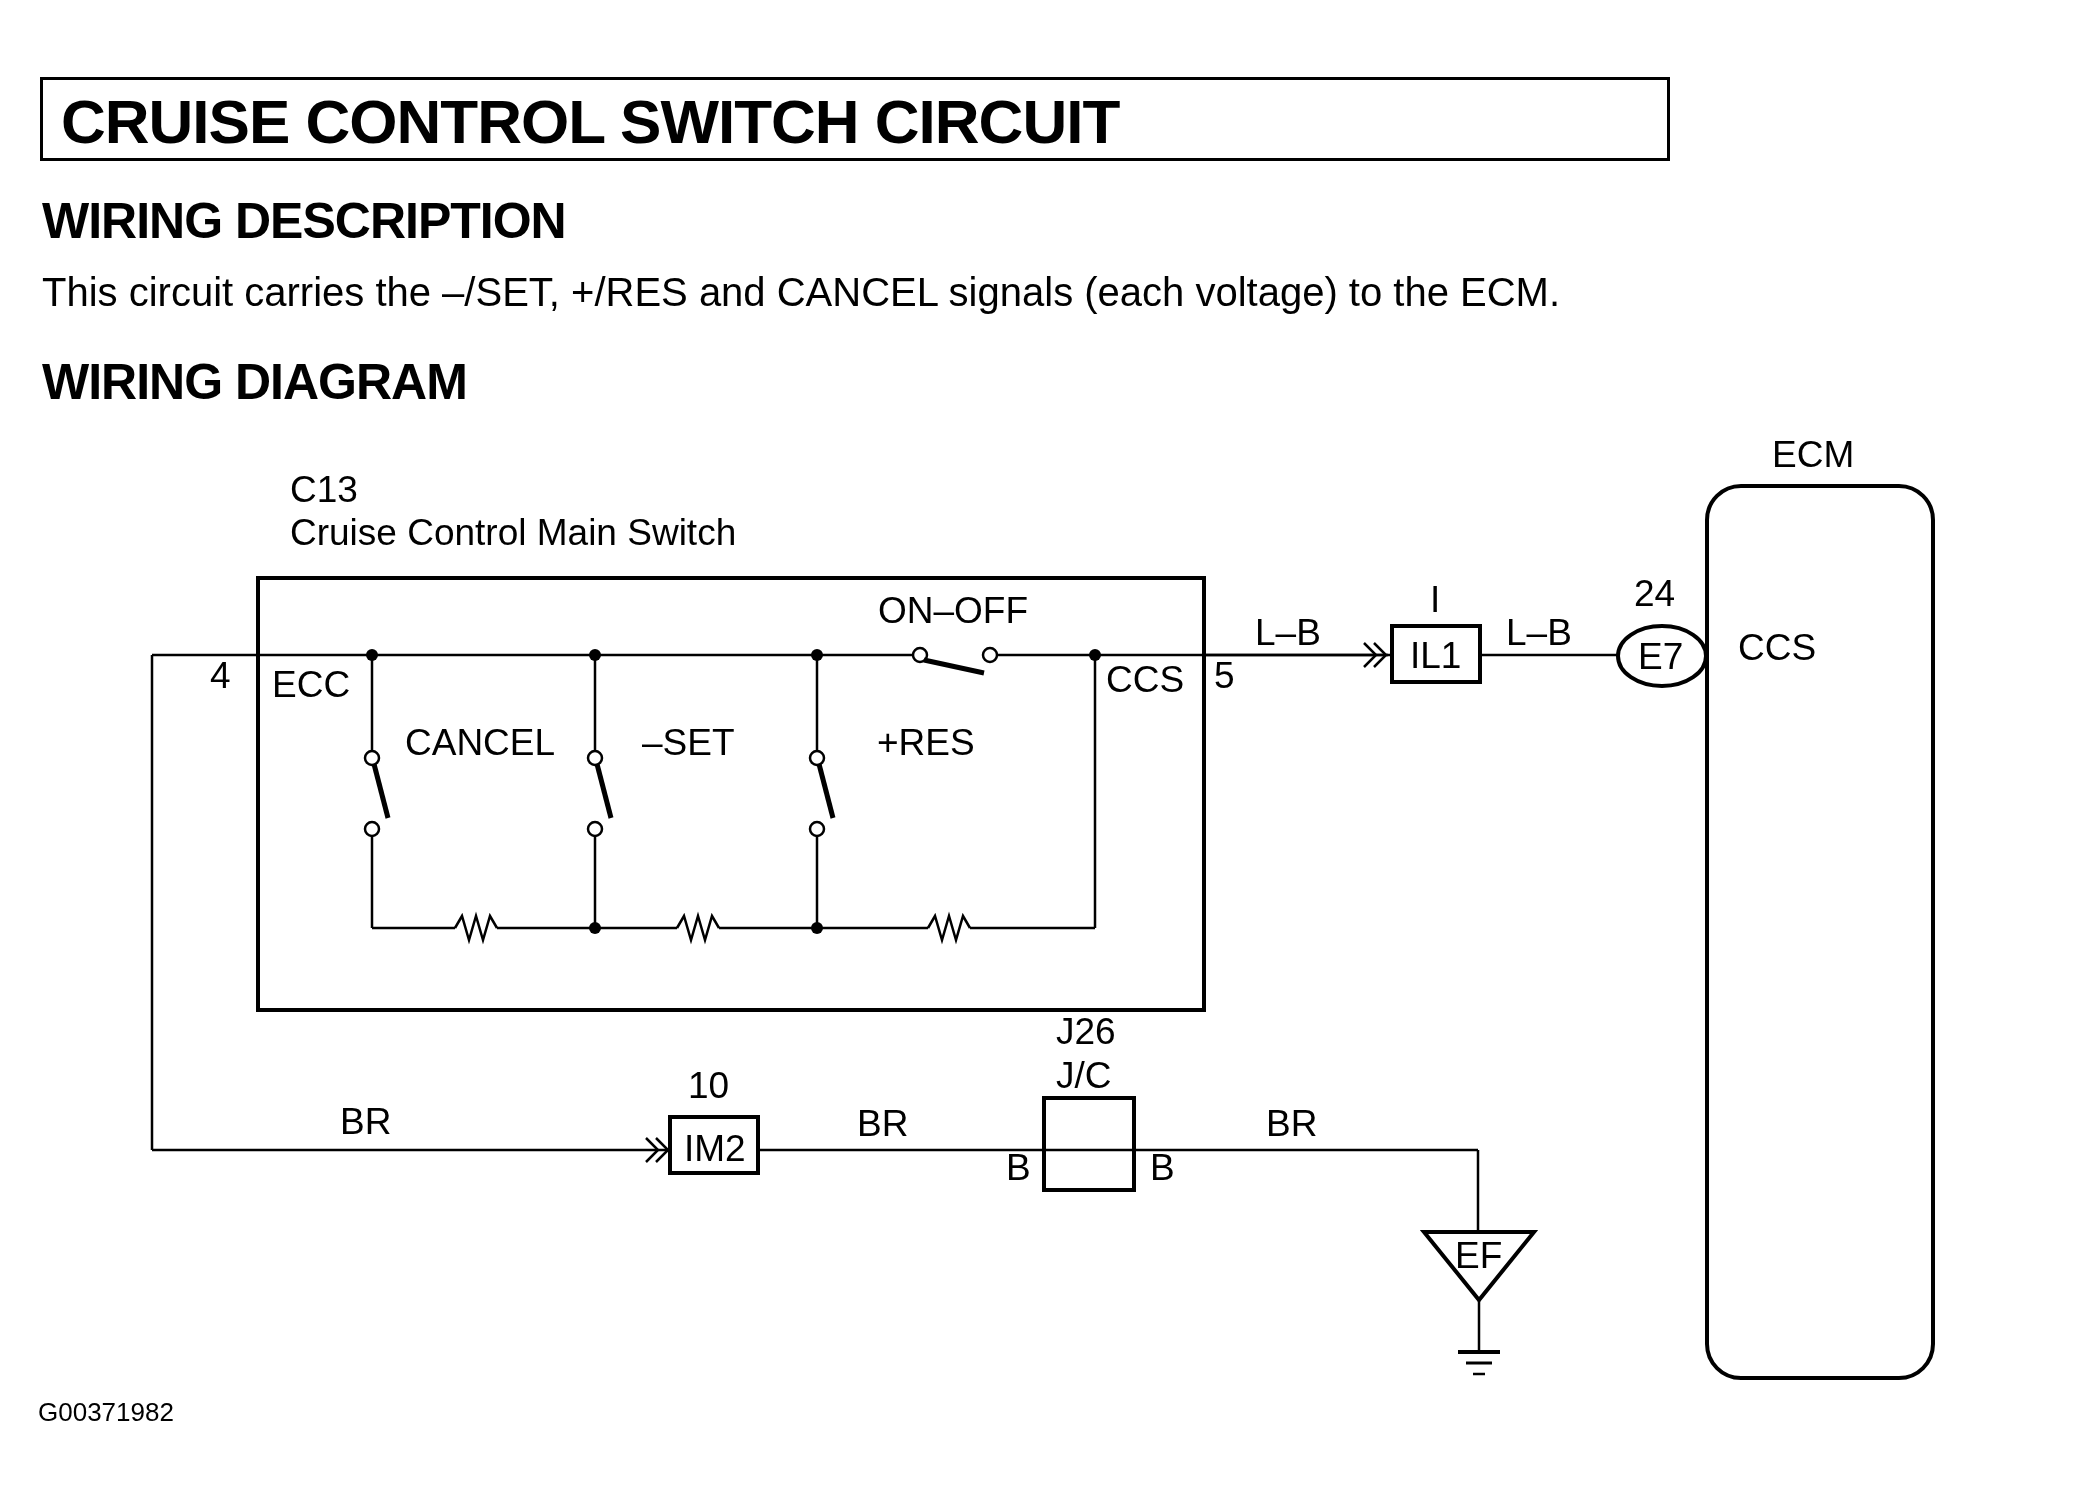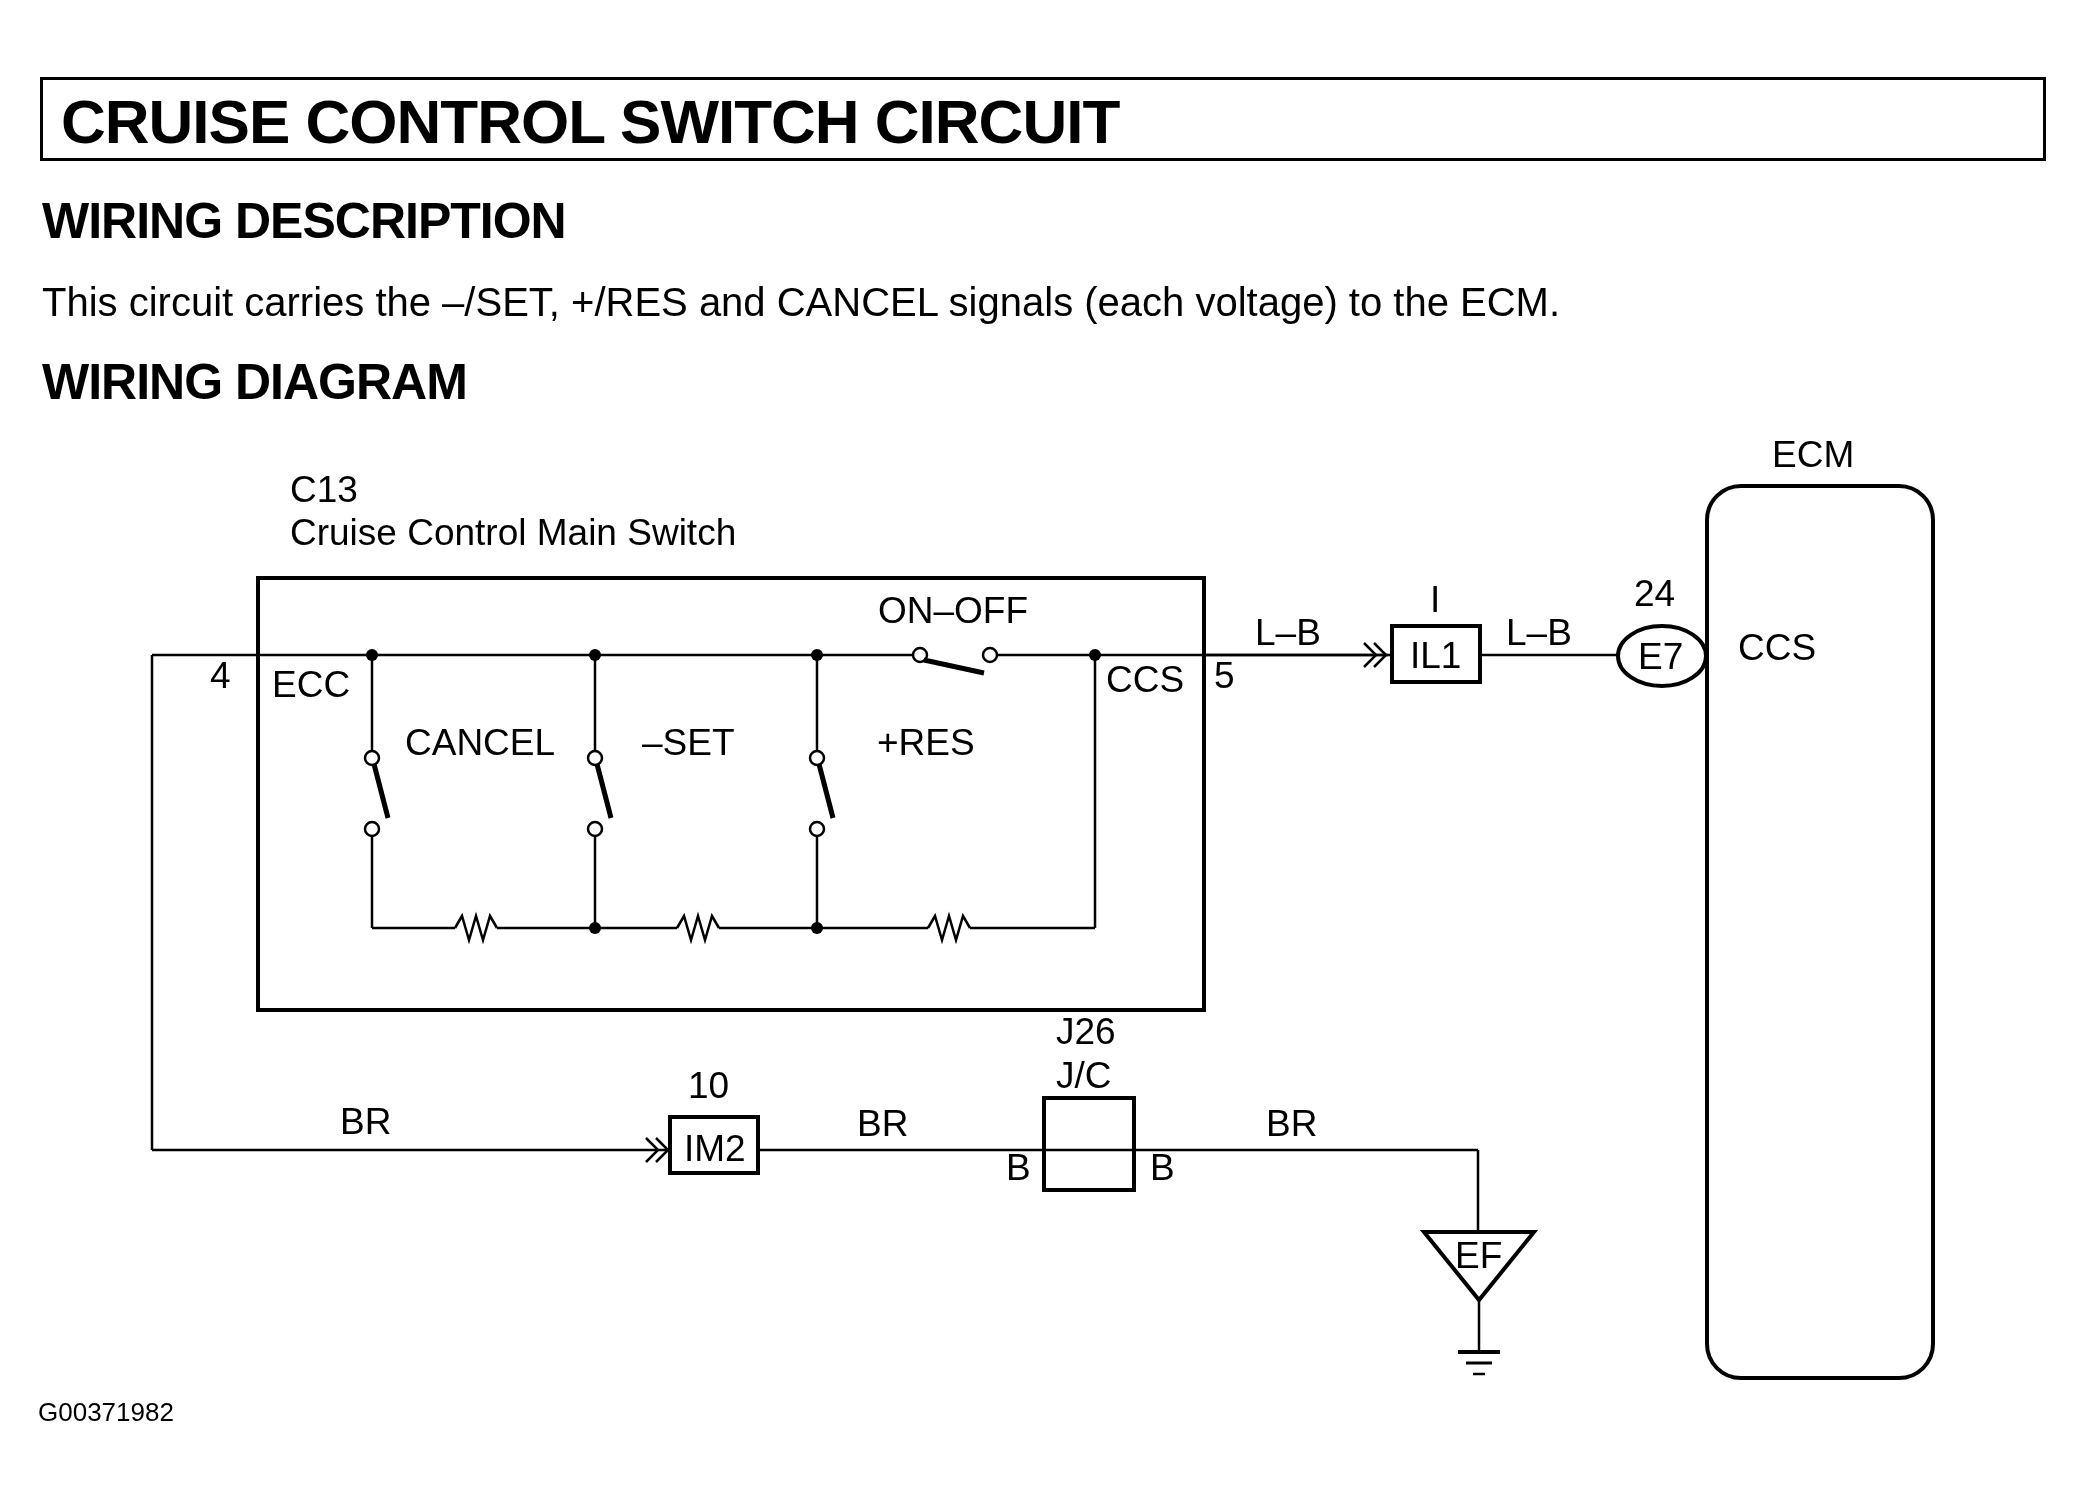--- a/index.html
+++ b/index.html
@@ -1,23 +1,23 @@
 <!DOCTYPE html>
 <html><head>
 <meta charset="utf-8">
 <style>
   html, body { margin:0; padding:0; background:#ffffff; }
   body { width:2076px; height:1488px; position:relative; overflow:hidden;
          font-family:"Liberation Sans", sans-serif; color:#000; }
-  .title-box { position:absolute; left:40px; top:77px; width:2006px; height:84px;
+  .title-box { position:absolute; left:40px; top:77px; width:1630px; height:84px;
                border:3px solid #000; box-sizing:border-box; }
   .title-text { position:absolute; left:18px; top:6px; font-size:62px; font-weight:bold;
                 letter-spacing:-1px; white-space:nowrap; }
   .h2 { position:absolute; font-size:50px; font-weight:bold; letter-spacing:-1px; white-space:nowrap; }
-  .para { position:absolute; left:42px; top:280px; font-size:40px; white-space:nowrap; }
+  .para { position:absolute; left:42px; top:270px; font-size:40px; white-space:nowrap; }
   svg.diagram { position:absolute; left:0; top:0; width:2076px; height:1488px; }
   svg text { font-family:"Liberation Sans", sans-serif; fill:#000; }
   .t36 { font-size:37px; }
   .fig-id { position:absolute; left:38px; top:1397px; font-size:26px; white-space:nowrap; }
 </style>
 </head>
 <body>
 
 <div class="title-box">
   <div class="title-text">CRUISE CONTROL SWITCH CIRCUIT</div>

